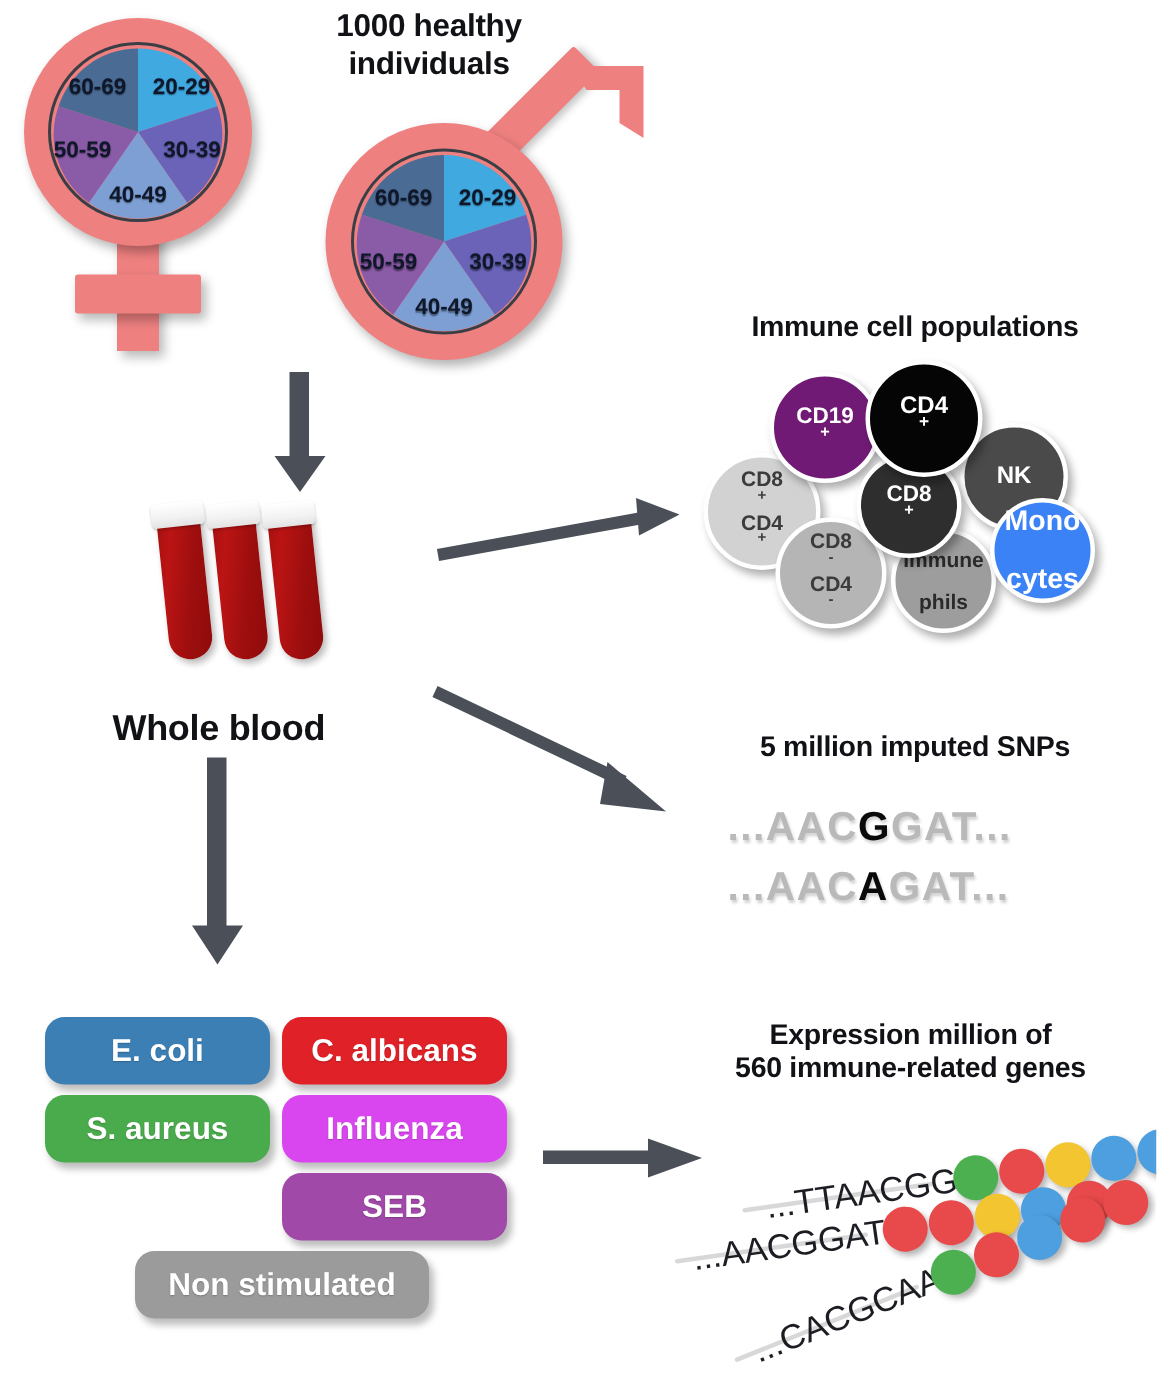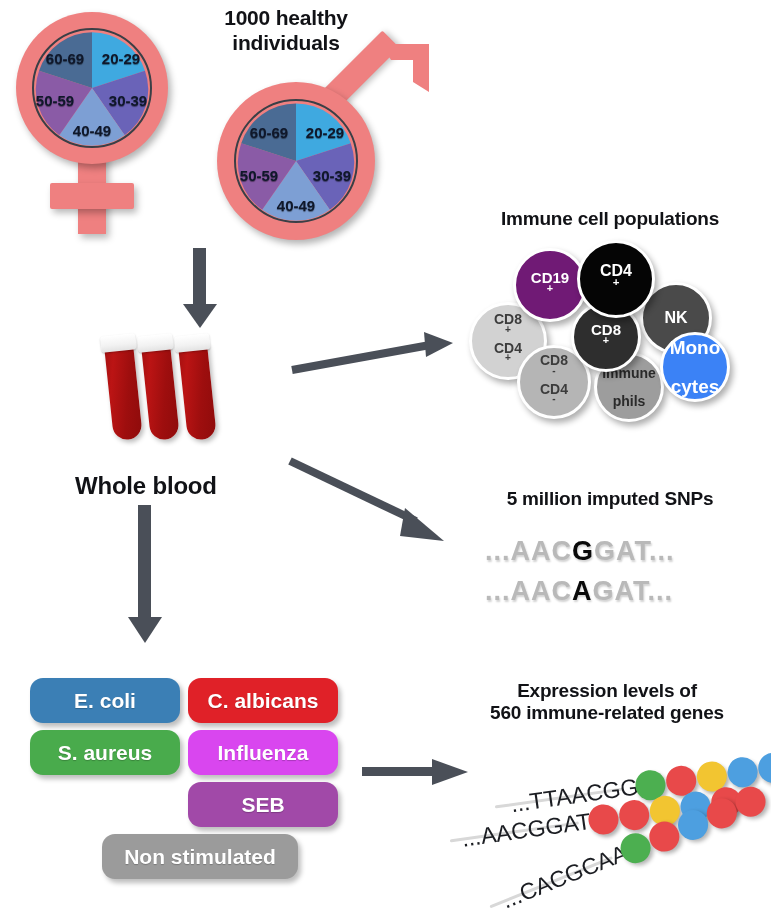--- a/index.html
+++ b/index.html
@@ -331,32 +331,32 @@
     </div>
     <div class="pill" style="left:0px;top:52px;width:150px;height:45px;background:#49ab4c;font-size:21px;">
       <span>S. aureus</span>
     </div>
     <div class="pill" style="left:158px;top:52px;width:150px;height:45px;background:#d946ef;font-size:21px;">
       <span>Influenza</span>
     </div>
     <div class="pill" style="left:158px;top:104px;width:150px;height:45px;background:#a149a8;font-size:21px;">
       <span>SEB</span>
     </div>
-    <div class="pill" style="left:72px;top:156px;width:196px;height:45px;background:#9b9b9b;font-size:21px;">
+    <div class="pill" style="left:60px;top:156px;width:196px;height:45px;background:#9b9b9b;font-size:21px;">
       <span>Non stimulated</span>
     </div>
   </div>
 
   <svg class="arrow-svg" style="left:362px;top:755px;width:110px;height:36px;" viewBox="0 0 110 36">
     <rect x="0" y="12" width="76" height="9" fill="#4a4f58"></rect>
     <path d="M70,4 L106,17 L70,30 Z" fill="#4a4f58"></path>
   </svg>
 
   <div class="heading" style="left:448px;top:680px;width:318px;font-size:19px;">
-    <div>Expression levels of</div>
+    <div>Expression million of</div>
     <div>560 immune-related genes</div>
   </div>
 
   <div class="abs" style="left:440px;top:748px;width:331px;height:170px;">
 
     <div class="strand" style="left:55px;top:44px;width:290px;height:30px;transform:rotate(-8deg);">
       <div class="strand-line" style="width:130px;"></div>
       <div class="strand-text" style="left:16px;font-size:23px;">...TTAACGG</div>
       <div class="bead" style="left:142px;width:30px;height:30px;background:#4caf50;"></div>
       <div class="bead" style="left:173px;width:30px;height:30px;background:#e8494a;"></div>

